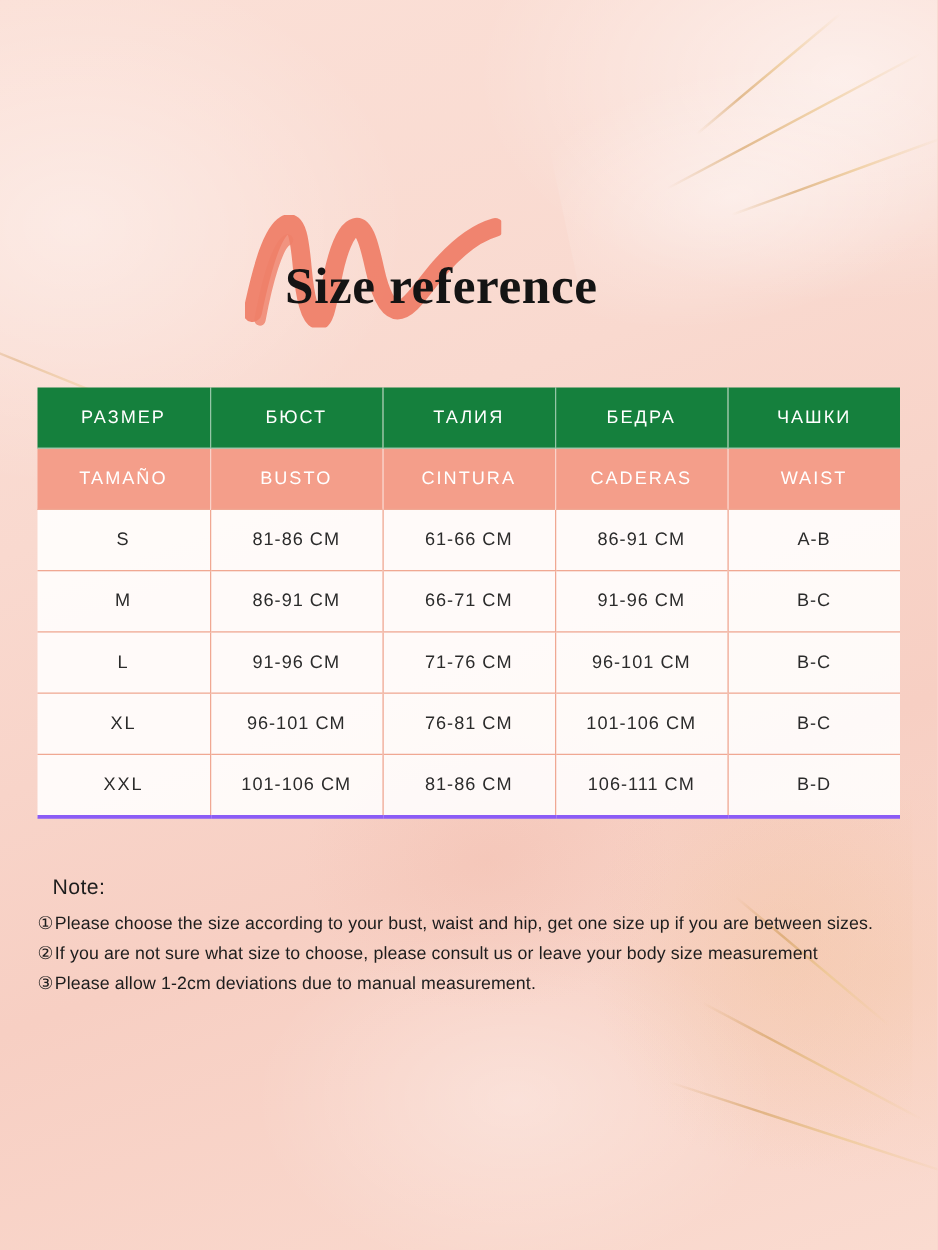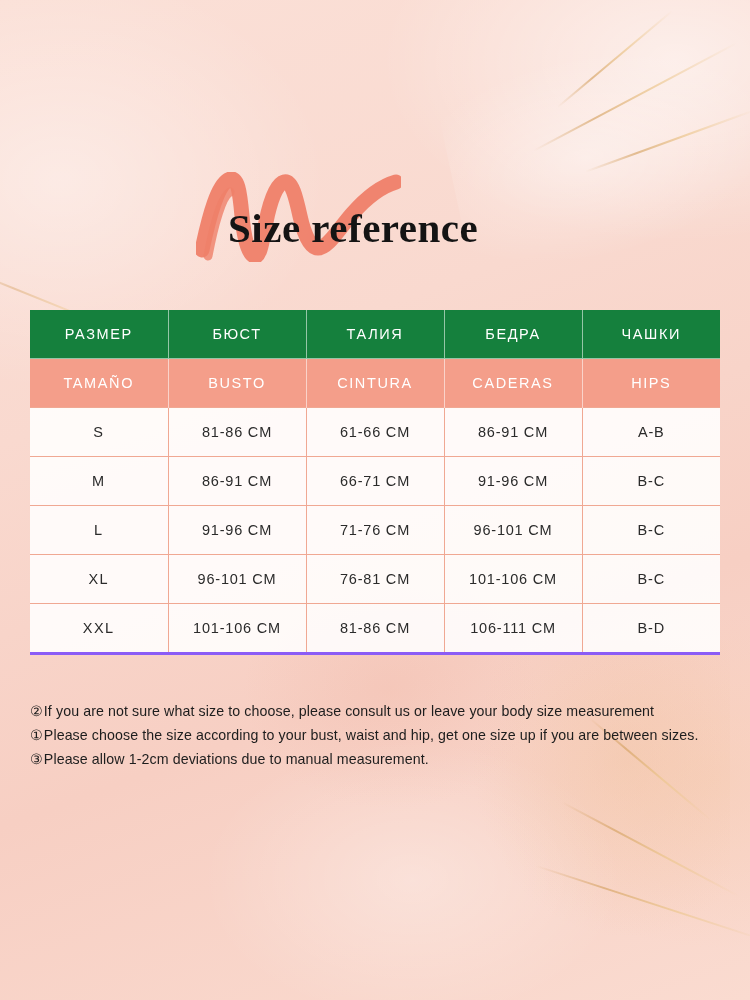--- a/index.html
+++ b/index.html
@@ -188,21 +188,21 @@
         <td>БЮСТ</td>
         <td>ТАЛИЯ</td>
         <td>БЕДРА</td>
         <td>ЧАШКИ</td>
       </tr>
       <tr class="hdr hdr-2">
         <td>TAMAÑO</td>
         <td>BUSTO</td>
         <td>CINTURA</td>
         <td>CADERAS</td>
-        <td>HIPS</td>
+        <td>WAIST</td>
       </tr>
 
       <tr class="body-row">
         <td class="sz">S</td>
         <td>81-86 CM</td>
         <td>61-66 CM</td>
         <td>86-91 CM</td>
         <td>A-B</td>
       </tr>
       <tr class="body-row">
@@ -230,25 +230,26 @@
         <td class="sz">XXL</td>
         <td>101-106 CM</td>
         <td>81-86 CM</td>
         <td>106-111 CM</td>
         <td>B-D</td>
       </tr>
     </tbody>
   </table>
 
   <div class="notes">
-
+    <div class="notes-title">Note:</div>
+
+    <p class="note-line">
+      <span class="num">①</span><span>Please choose the size according to your bust, waist and hip, get one size up if you are between sizes.</span>
+    </p>
     <p class="note-line">
       <span class="num">②</span><span>If you are not sure what size to choose, please consult us or leave your body size measurement</span>
-    </p>
-    <p class="note-line">
-      <span class="num">①</span><span>Please choose the size according to your bust, waist and hip, get one size up if you are between sizes.</span>
     </p>
     <p class="note-line">
       <span class="num">③</span><span>Please allow 1-2cm deviations due to manual measurement.</span>
     </p>
   </div>
 
 </div>
 
 </body></html>

